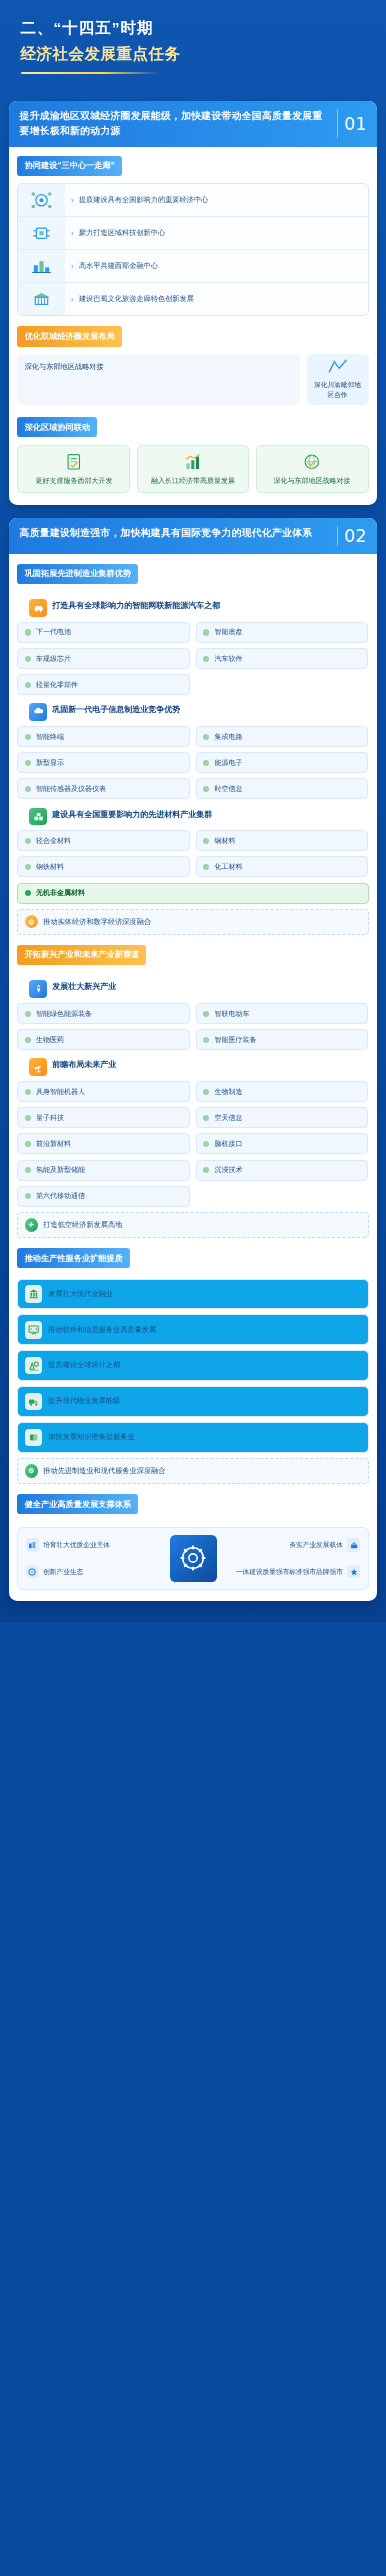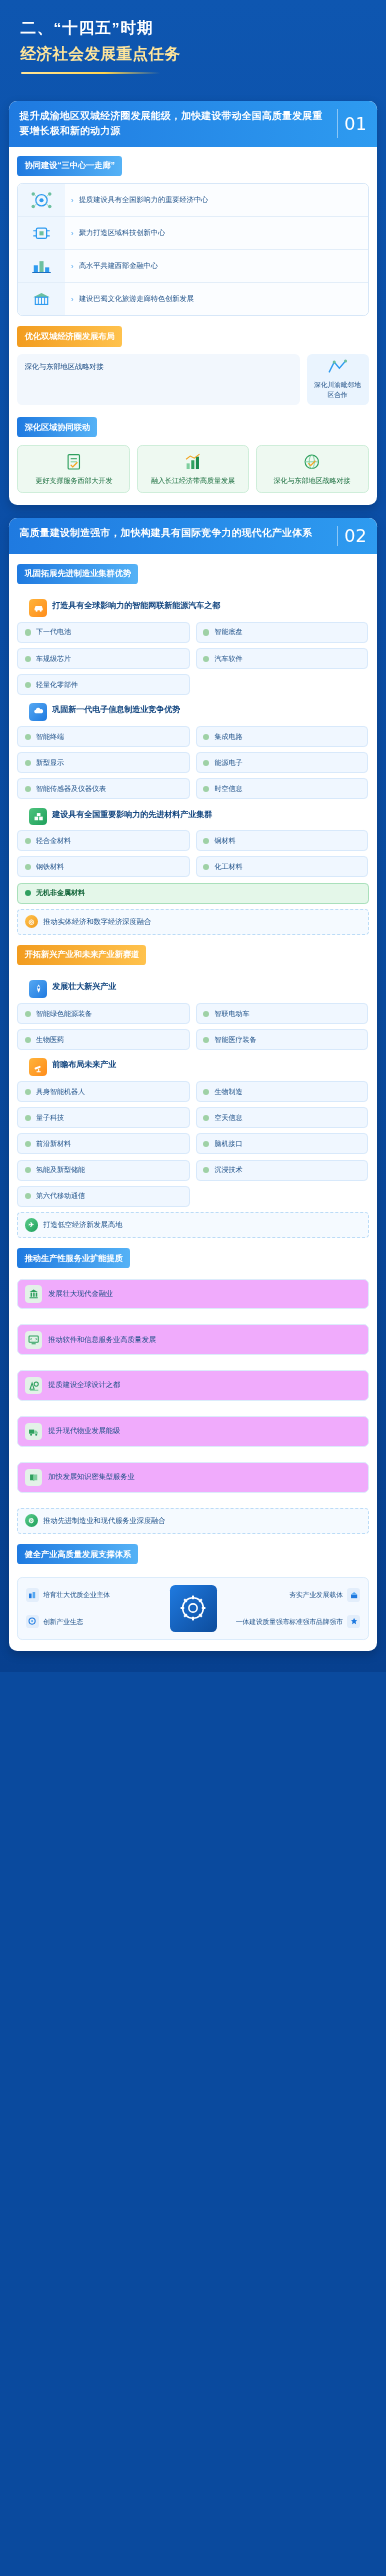--- a/index.html
+++ b/index.html
@@ -274,25 +274,25 @@
     color: #fff; font-size: 6.7px; font-weight: bold;
   }
   .callout.green .cico { background: linear-gradient(135deg,#5ccd8c,#1fa05c); }
 
   
   .srv-list { margin: 3.1px 8.2px 0 8.2px; }
   .srv-item {
     display: flex;
     align-items: center;
     gap: 6.2px;
-    background: #f0abfc;
+    background: #0ea5e9;
     border: 0.5px solid #dcecfb;
     border-radius: 5.2px;
     padding: 5.7px 6.2px;
-    margin-bottom: 15px;
+    margin-bottom: 5px;
     color: #1b4e86;
     font-size: 7.2px;
     line-height: 1.45;
   }
   .srv-item .sico {
     width: 17.5px; min-width: 17.5px; height: 17.5px;
     border-radius: 4.1px;
     background: #e3f1e8;
     display: flex; align-items: center; justify-content: center;
   }

